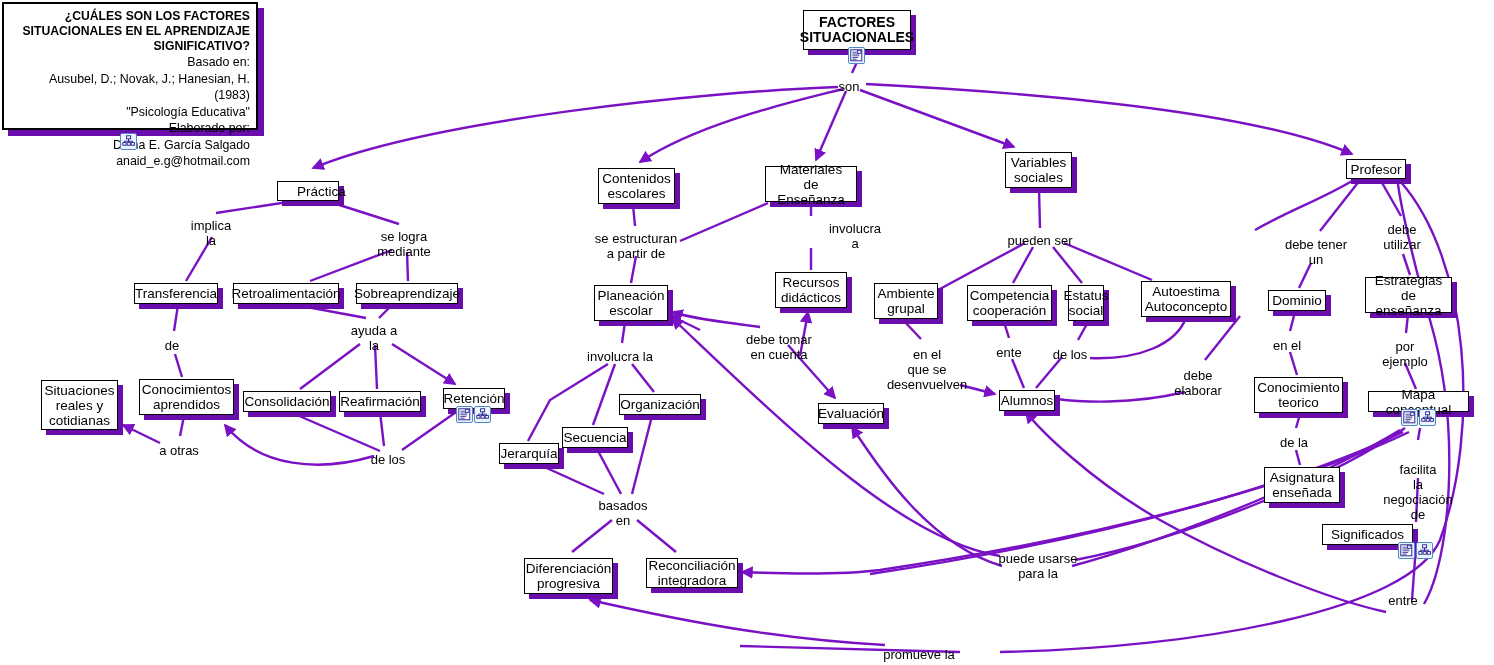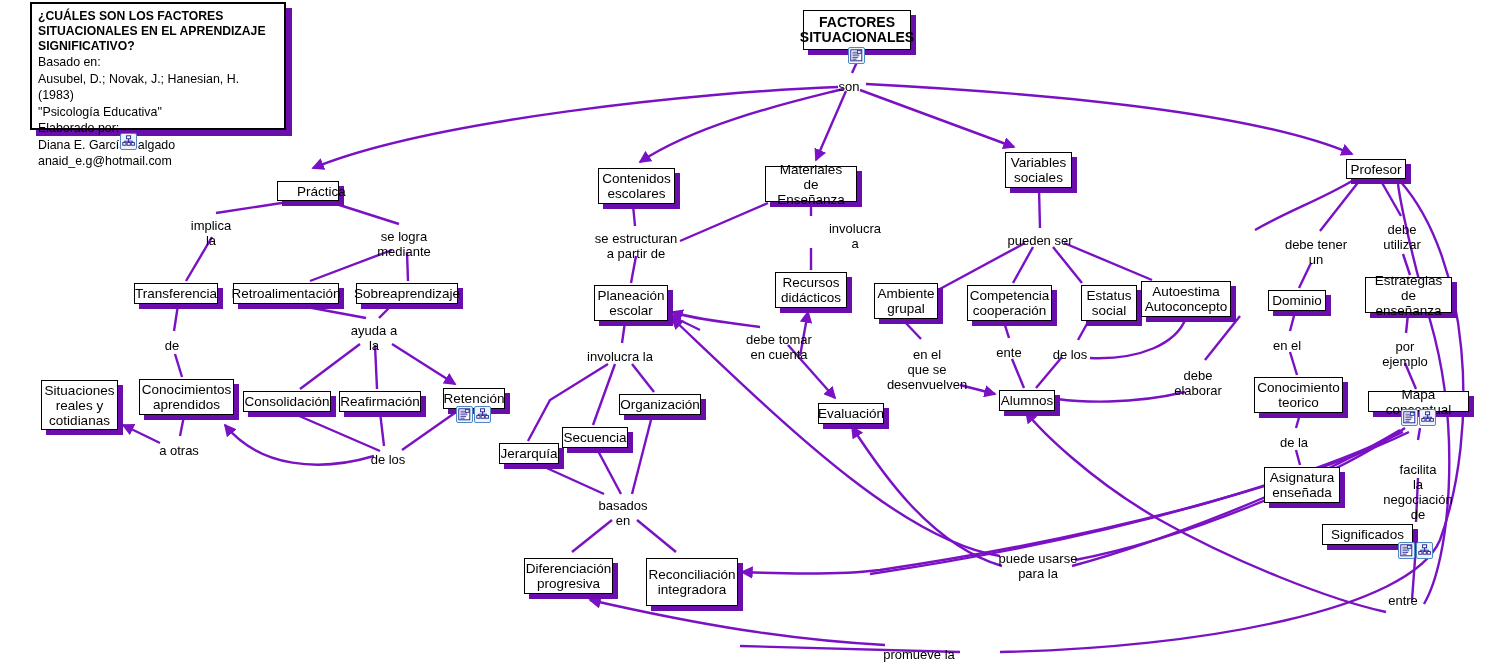--- a/index.html
+++ b/index.html
@@ -30,25 +30,24 @@
     font-size:14px;
   }
   
   .legendbox{
     position:absolute;
     box-sizing:border-box;
     background:#ffffff;
     border:2px solid #000000;
     box-shadow:6px 6px 0 0 #6a0dad;
     padding:5px 6px 4px 6px;
-    text-align:left;
+    text-align:right;
     font-size:12.4px;
     line-height:16.5px;
     z-index:6;
-    margin-left:28px;
   }
   .legendbox .hl{font-weight:bold;font-size:12.2px;line-height:15px;display:block;}
 
   
   .lbl{
     position:absolute;
     font-size:13px;
     line-height:15px;
     color:#000;
     text-align:center;
@@ -293,21 +292,21 @@
       <div class="node" style="left: 233px; top: 283px; width: 106px; height: 21px;"><span>Retroalimentación</span></div>
       <div class="node" style="left: 356px; top: 283px; width: 102px; height: 21px;"><span>Sobreaprendizaje</span></div>
       <div class="node" style="left: 594px; top: 285px; width: 74px; height: 36px;"><span>Planeación
 escolar</span></div>
       <div class="node" style="left: 775px; top: 272px; width: 72px; height: 36px;"><span>Recursos
 didácticos</span></div>
       <div class="node" style="left: 874px; top: 283px; width: 64px; height: 36px;"><span>Ambiente
 grupal</span></div>
       <div class="node" style="left: 967px; top: 285px; width: 85px; height: 36px;"><span>Competencia
 cooperación</span></div>
-      <div class="node" style="left: 1068px; top: 285px; width: 56px; height: 36px; margin-left: 13px;"><span>Estatus
+      <div class="node" style="left: 1068px; top: 285px; width: 36px; height: 36px;"><span>Estatus
 social</span></div>
       <div class="node" style="left: 1141px; top: 281px; width: 90px; height: 36px;"><span>Autoestima
 Autoconcepto</span></div>
       <div class="node" style="left: 1268px; top: 290px; width: 58px; height: 21px;"><span>Dominio</span></div>
       <div class="node" style="left: 1365px; top: 277px; width: 87px; height: 36px;"><span>Estrategias
 de enseñanza</span></div>
       <div class="node" style="left: 139px; top: 379px; width: 95px; height: 36px;"><span>Conocimientos
 aprendidos</span></div>
       <div class="node" style="left: 41px; top: 380px; width: 77px; height: 50px;"><span>Situaciones
 reales y
@@ -375,21 +374,21 @@
             <rect x="4.6" y="0.8" width="4" height="3" fill="#fff" stroke="#1a1a8c" stroke-width="0.9"></rect>
             <path d="M6.6 3.8 V6.2 M2.4 6.2 H10.6 M2.4 6.2 V7.6 M6.6 6.2 V7.6 M10.6 6.2 V7.6" stroke="#1a1a8c" stroke-width="0.9" fill="none"></path>
             <rect x="0.8" y="7.6" width="3.2" height="2.6" fill="#fff" stroke="#1a1a8c" stroke-width="0.9"></rect>
             <rect x="5.1" y="7.6" width="3.2" height="2.6" fill="#fff" stroke="#1a1a8c" stroke-width="0.9"></rect>
             <rect x="9.2" y="7.6" width="3.2" height="2.6" fill="#fff" stroke="#1a1a8c" stroke-width="0.9"></rect>
           </svg>
         </span>
       </div>
       <div class="node" style="left: 524px; top: 558px; width: 89px; height: 36px;"><span>Diferenciación
 progresiva</span></div>
-      <div class="node" style="left: 646px; top: 558px; width: 92px; height: 48px;"><span>Reconciliación
+      <div class="node" style="left: 646px; top: 558px; width: 92px; height: 30px;"><span>Reconciliación
 integradora</span></div>
     </div>
 
   <div id="labels-layer">
       <div class="lbl" style="left: 849px; top: 79px;">son</div>
       <div class="lbl" style="left: 211px; top: 218px;">implica
 la</div>
       <div class="lbl" style="left: 404px; top: 229px;">se logra
 mediante</div>
       <div class="lbl" style="left: 636px; top: 231px;">se estructuran

